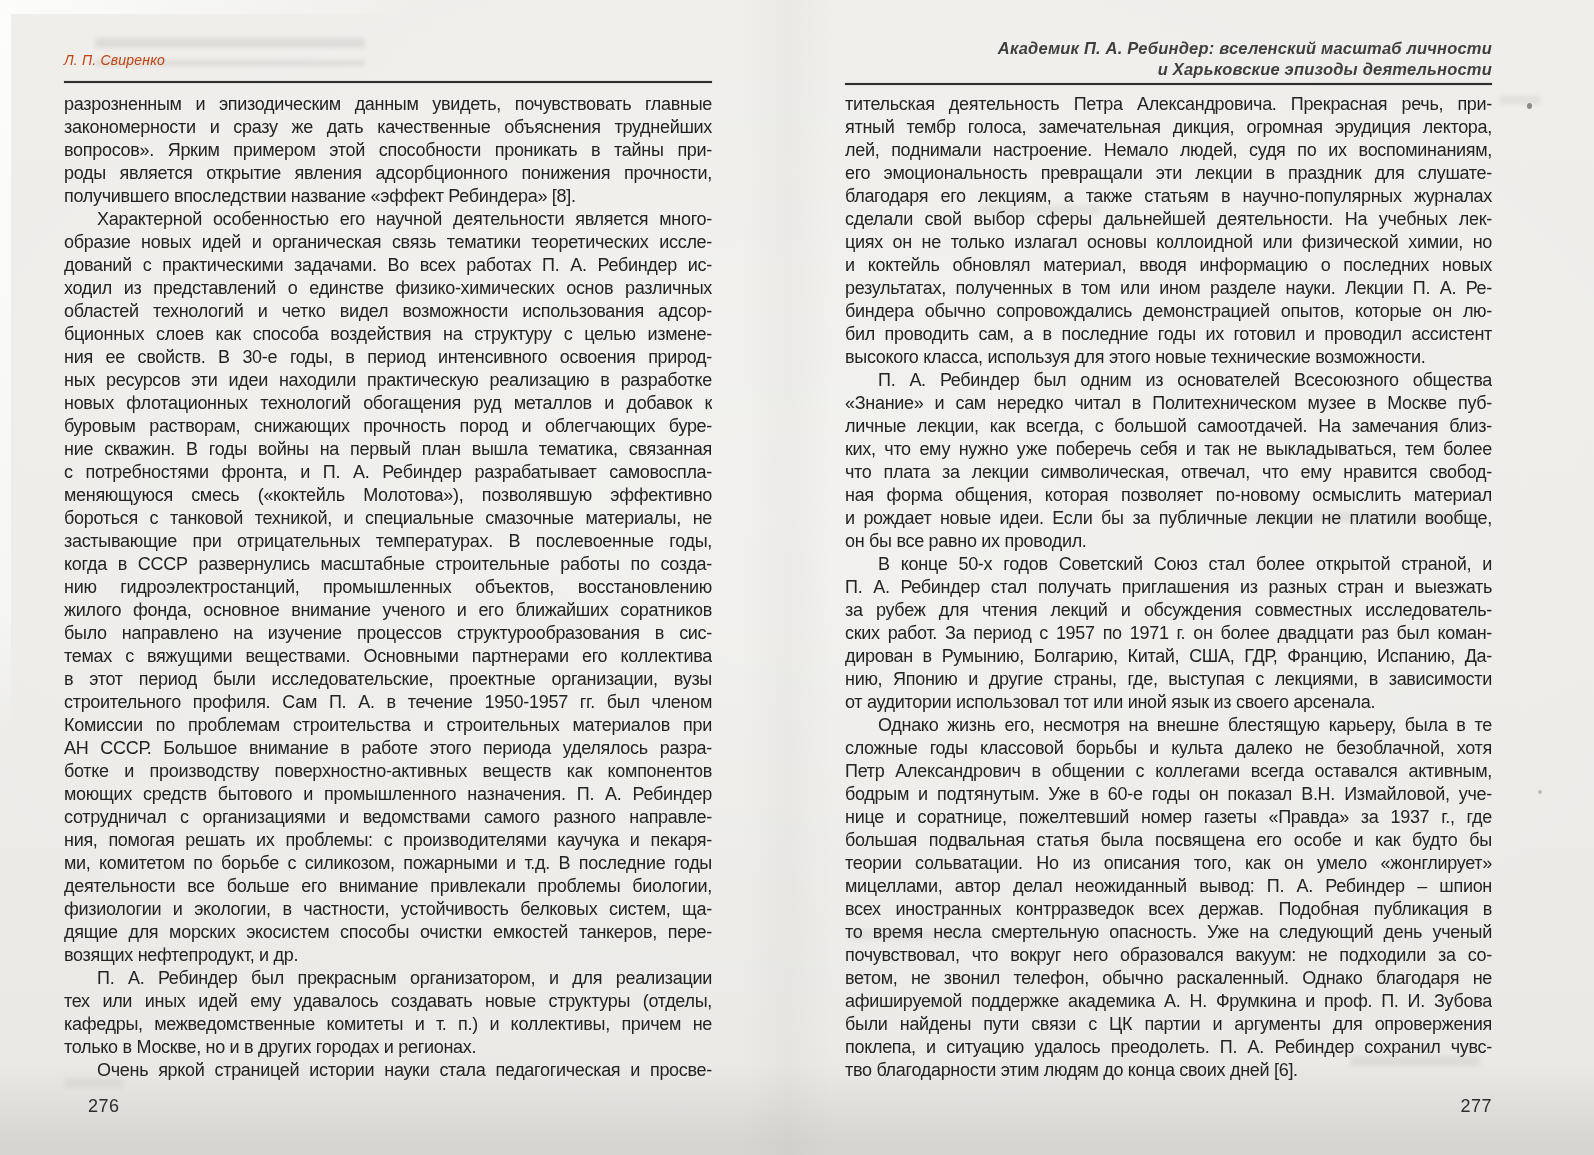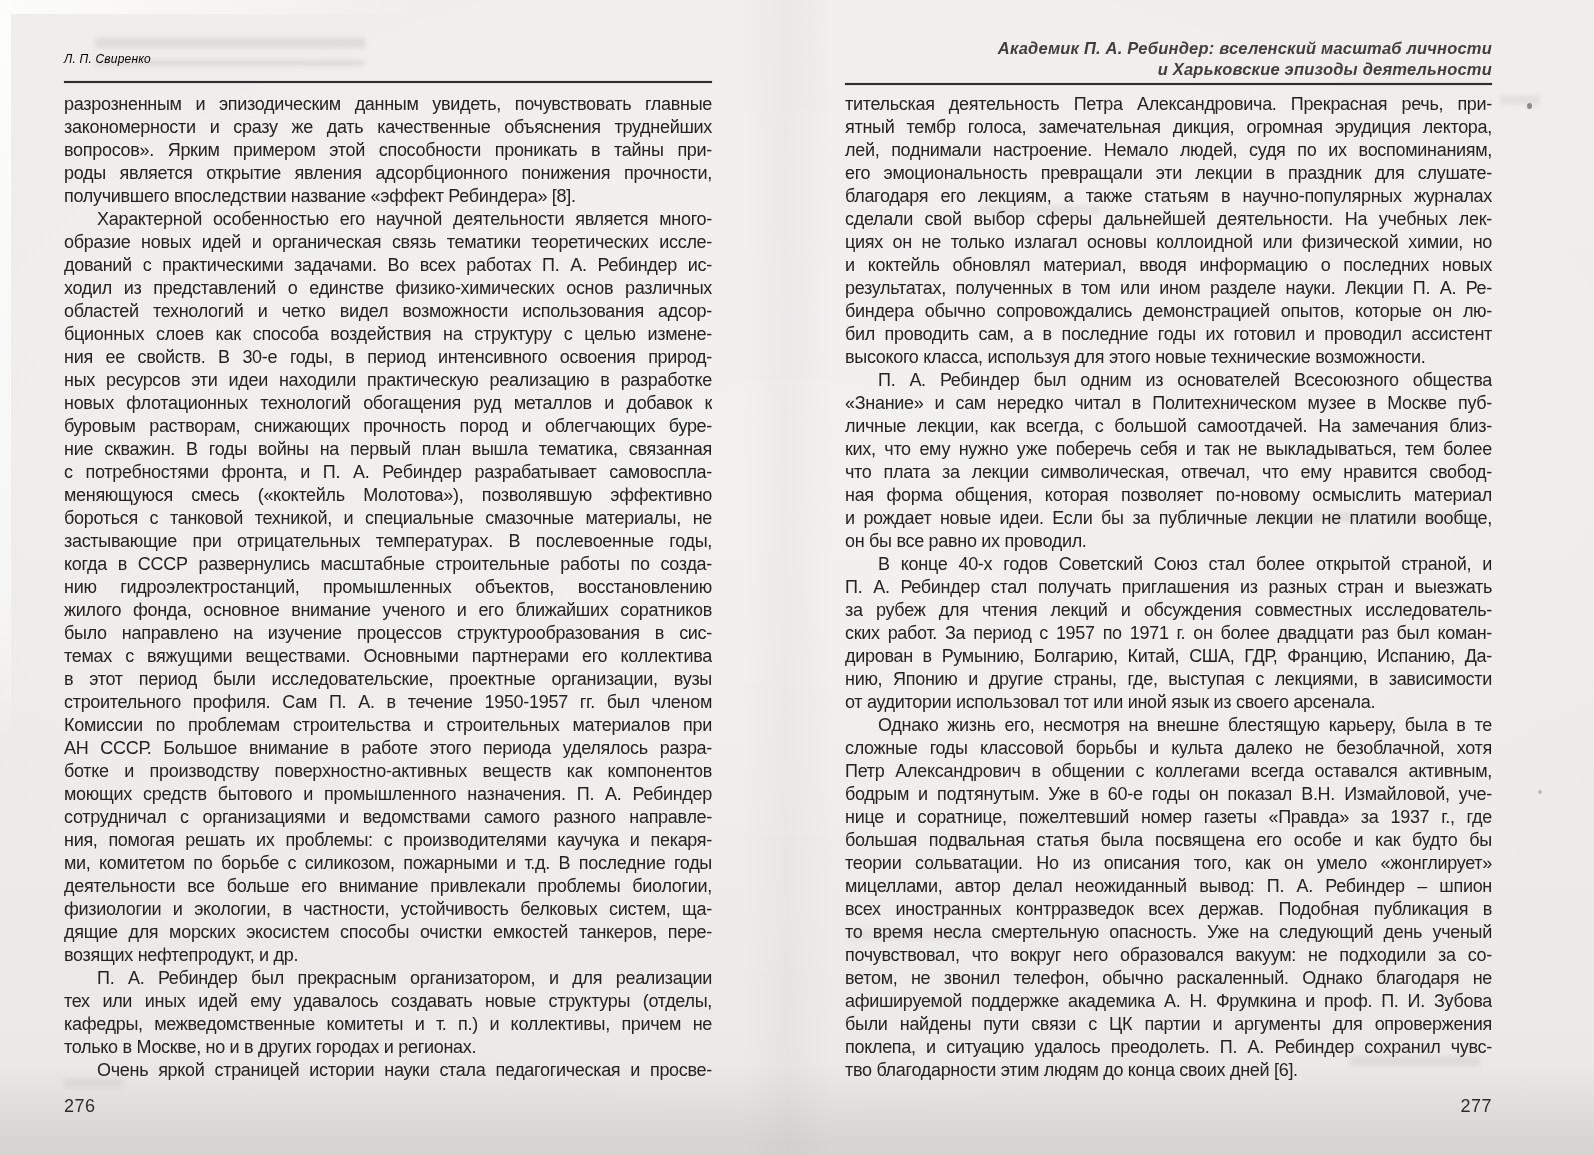--- a/index.html
+++ b/index.html
@@ -32,21 +32,21 @@
     filter:blur(2px);
     opacity:.5;
     border-radius:2px;
   }
   .page{position:absolute;top:0;height:1155px;}
   .page.left{left:64px;width:648px;}
   .page.right{left:845px;width:647px;}
 
   .running-header{
     position:absolute;top:52px;left:0;right:0;
-    font-style:italic;font-size:12px;color:#000000;
+    font-style:italic;font-size:14px;color:#c2410c;
     letter-spacing:.2px;
   }
   .page.right .running-header{
     top:38px;text-align:right;font-size:16.5px;line-height:21px;color:#3f3f3f;font-weight:bold;
   }
   .header-rule{
     position:absolute;top:81px;left:0;right:0;height:2px;
     background:var(--rule);
     box-shadow:0 0 1px rgba(40,40,40,.7);
   }
@@ -60,21 +60,21 @@
   .line{
     text-align:justify;
     text-align-last:justify;
     white-space:normal;
     height:23px;overflow:hidden;
   }
   .line.ind{text-indent:33px;}
   .line.pend{text-align-last:left;}
   .page-number{
     position:absolute;top:1096px;
-    font-size:18px;color:#2c2c2c;letter-spacing:.5px;
+    font-size:18px;color:#2c2c2c;letter-spacing:.5px;margin-left:24px;
   }
   .page.left .page-number{left:0;}
   .page.right .page-number{right:0;text-align:left;}
 </style>
 </head>
 <body>
 
 <div class="scan"></div>
 <div class="edge-left"></div>
 <div class="edge-top"></div>
@@ -161,21 +161,21 @@
       <div class="line">бил проводить сам, а в последние годы их готовил и проводил ассистент</div>
       <div class="line pend">высокого класса, используя для этого новые технические возможности.</div>
       <div class="line ind">П. А. Ребиндер был одним из основателей Всесоюзного общества</div>
       <div class="line">«Знание» и сам нередко читал в Политехническом музее в Москве пуб-</div>
       <div class="line">личные лекции, как всегда, с большой самоотдачей. На замечания близ-</div>
       <div class="line">ких, что ему нужно уже поберечь себя и так не выкладываться, тем более</div>
       <div class="line">что плата за лекции символическая, отвечал, что ему нравится свобод-</div>
       <div class="line">ная форма общения, которая позволяет по-новому осмыслить материал</div>
       <div class="line">и рождает новые идеи. Если бы за публичные лекции не платили вообще,</div>
       <div class="line pend">он бы все равно их проводил.</div>
-      <div class="line ind">В конце 40-х годов Советский Союз стал более открытой страной, и</div>
+      <div class="line ind">В конце 50-х годов Советский Союз стал более открытой страной, и</div>
       <div class="line">П. А. Ребиндер стал получать приглашения из разных стран и выезжать</div>
       <div class="line">за рубеж для чтения лекций и обсуждения совместных исследователь-</div>
       <div class="line">ских работ. За период с 1957 по 1971 г. он более двадцати раз был коман-</div>
       <div class="line">дирован в Румынию, Болгарию, Китай, США, ГДР, Францию, Испанию, Да-</div>
       <div class="line">нию, Японию и другие страны, где, выступая с лекциями, в зависимости</div>
       <div class="line pend">от аудитории использовал тот или иной язык из своего арсенала.</div>
       <div class="line ind">Однако жизнь его, несмотря на внешне блестящую карьеру, была в те</div>
       <div class="line">сложные годы классовой борьбы и культа далеко не безоблачной, хотя</div>
       <div class="line">Петр Александрович в общении с коллегами всегда оставался активным,</div>
       <div class="line">бодрым и подтянутым. Уже в 60-е годы он показал В.Н. Измайловой, уче-</div>

